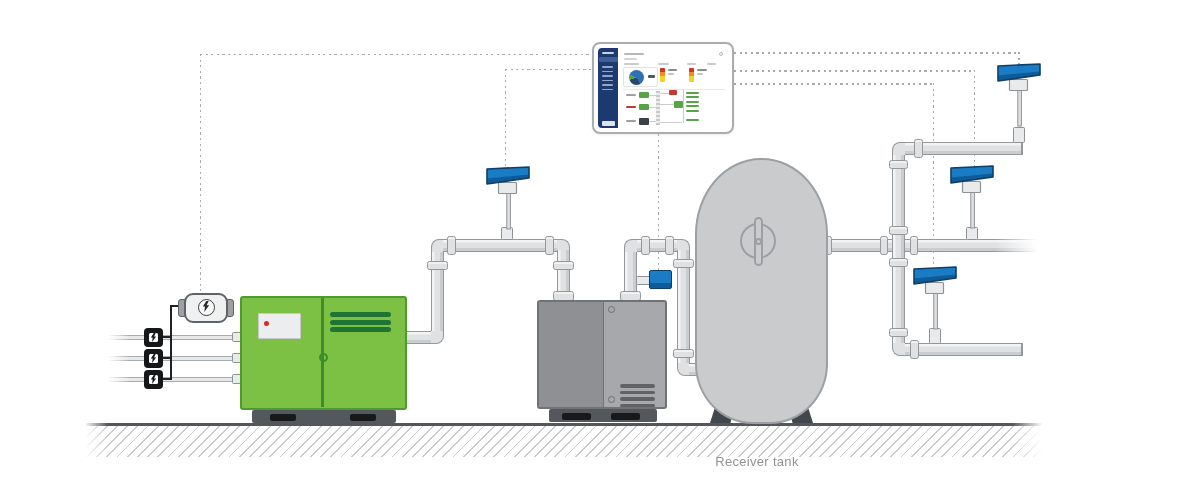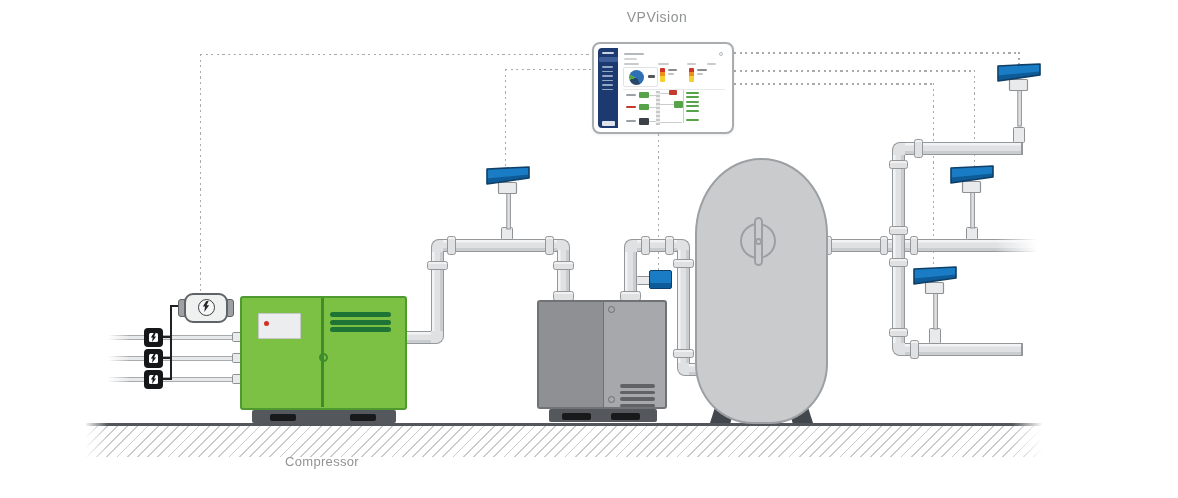--- a/index.html
+++ b/index.html
@@ -285,17 +285,16 @@
         <div class="bar" style="left:68px;top:48px;width:13px;height:2px;background:var(--kpi_green,#56a447)"></div>
         <div class="bar" style="left:68px;top:52.5px;width:13px;height:2px;background:var(--kpi_green,#56a447)"></div>
         <div class="bar" style="left:68px;top:57px;width:13px;height:2px;background:var(--kpi_green,#56a447)"></div>
         <div class="bar" style="left:68px;top:61.5px;width:13px;height:2px;background:var(--kpi_green,#56a447)"></div>
         <div class="bar" style="left:68px;top:71px;width:13px;height:2px;background:var(--kpi_green,#56a447)"></div>
       </div>
     </div>
   </div>
 
   <div class="g" style="z-index:7">
-    <div class="a ttl" style="left:580px;top:9px;width:154px">VPVision</div>
-    <div class="a lbl" style="left:242px;top:454px;width:160px">Compressor</div>
+    <div class="a lbl" style="left:677px;top:454px;width:160px">Receiver tank</div>
   </div>
 
 </div>
 
 </body></html>

